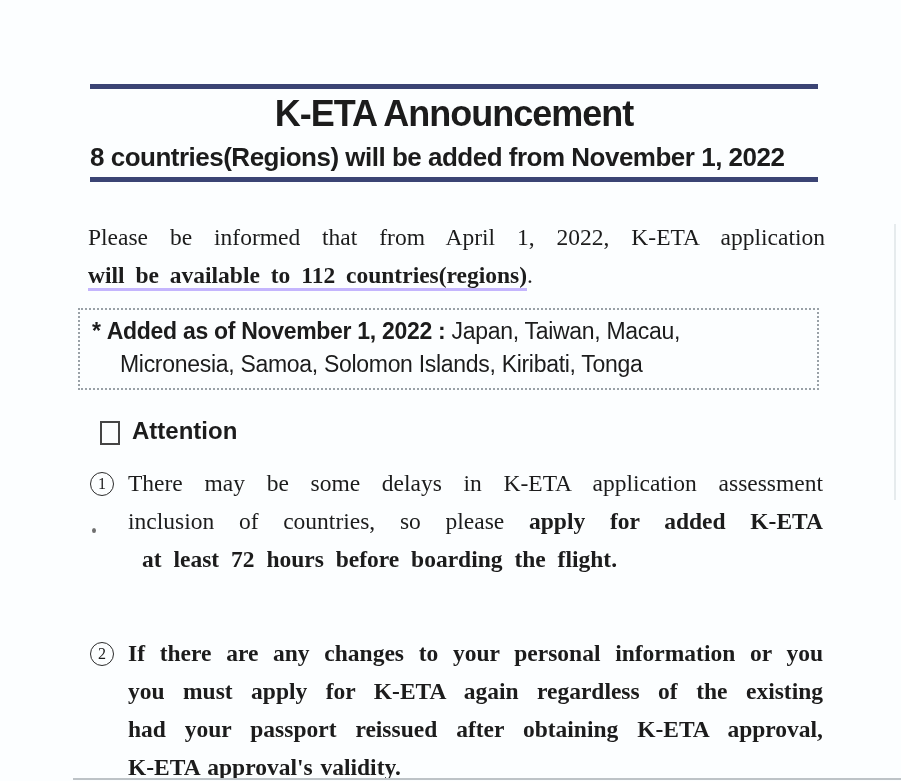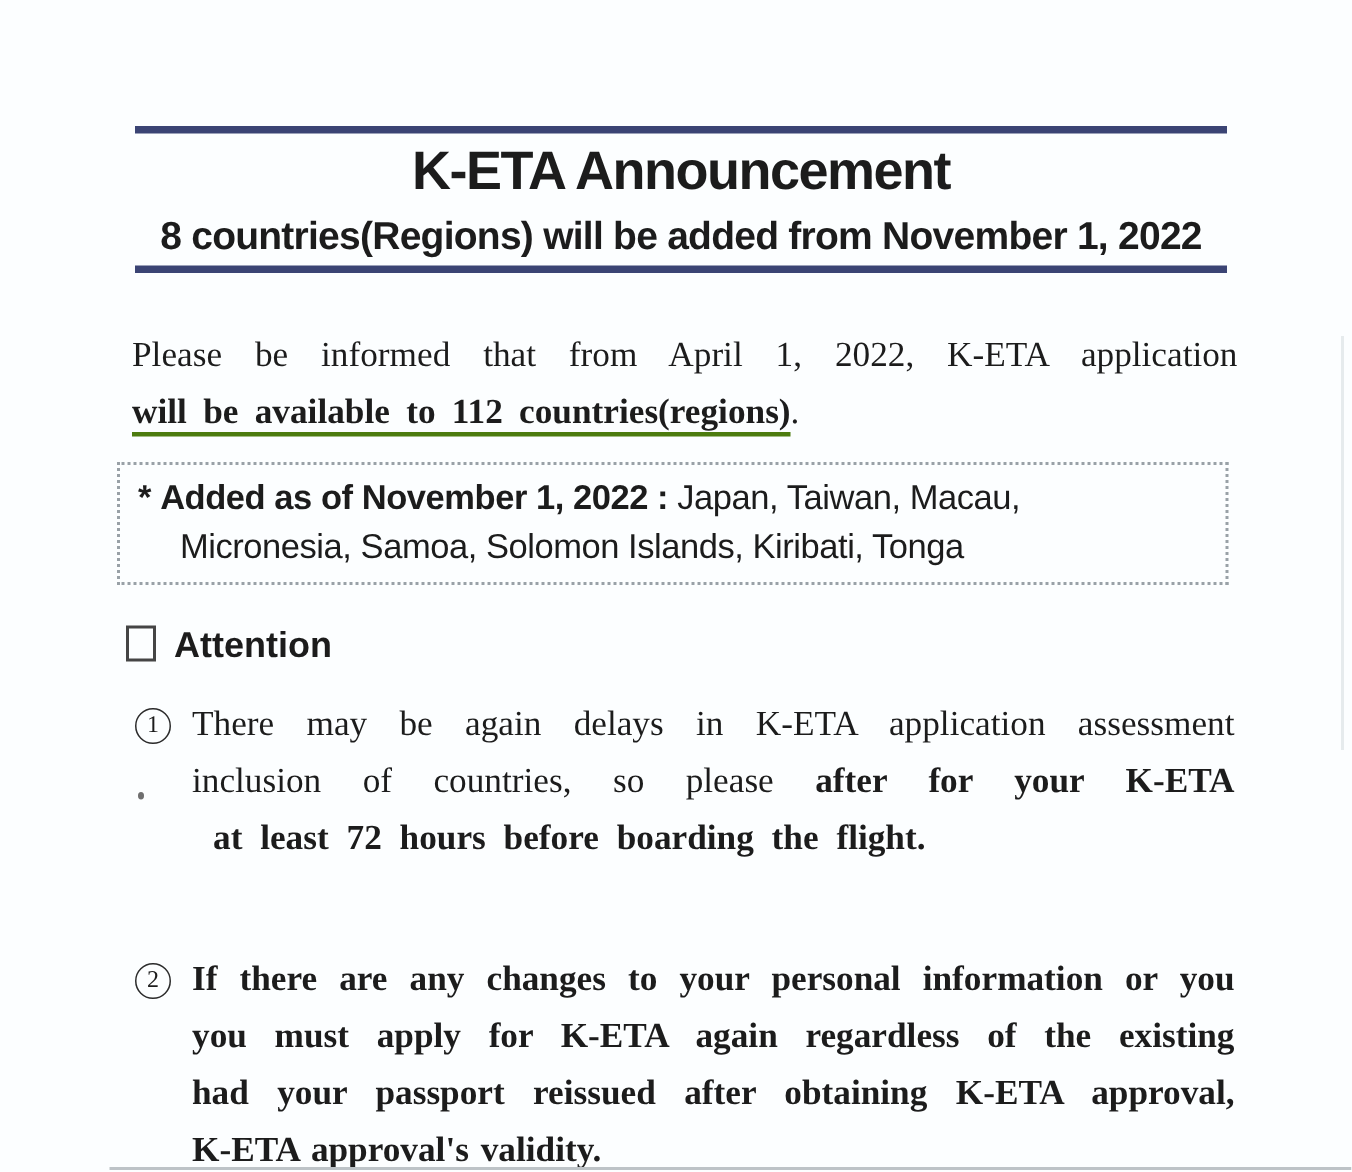--- a/index.html
+++ b/index.html
@@ -27,58 +27,58 @@
     text-align: center;
     font-family: "Liberation Sans", sans-serif;
     font-weight: bold;
     font-size: 36px;
     letter-spacing: -1px;
     white-space: nowrap;
   }
   .subtitle {
     position: absolute;
     left: 90px; top: 142px; width: 728px;
-    text-align: center;
+    text-align: left;
     font-family: "Liberation Sans", sans-serif;
     font-weight: bold;
     font-size: 26px;
     letter-spacing: -0.5px;
     white-space: nowrap;
   }
   .intro {
     position: absolute;
     left: 88px; top: 218px; width: 737px;
     font-size: 23.5px;
     line-height: 38px;
     word-spacing: 2px;
   }
   .just { text-align: justify; text-align-last: justify; }
   .u-bold {
     font-weight: bold;
-    border-bottom: 3px solid #4d7c0f;
+    border-bottom: 3px solid #c4b5fd;
     word-spacing: 5px;
   }
   .added-box {
     position: absolute;
     left: 78px; top: 308px; width: 741px;
     box-sizing: border-box;
     border: 2px dotted #99a1a7;
     padding: 5px 10px 7px 12px;
     font-family: Liberation Sans, sans-serif;
     font-size: 23px;
     line-height: 33px;
     letter-spacing: -0.3px;
   }
   .added-box .bold { font-weight: bold; }
   .added-box .l2 { padding-left: 28px; }
   .attention {
     position: absolute;
-    left: 84px; top: 417px;
+    left: 100px; top: 417px;
     display: flex;
-    align-items: flex-start;
+    align-items: flex-end;
     gap: 12px;
     font-family: "Liberation Sans", sans-serif;
     font-weight: bold;
     font-size: 24px;
   }
   .att-sq {
     width: 16px; height: 20px;
     border: 2.5px solid #454545;
     background: transparent;
   }
@@ -149,24 +149,24 @@
   </div>
 
   <div class="attention">
     <span class="att-sq"></span>
     <span>Attention</span>
   </div>
 
   <div class="notice n1">
     <span class="num">1</span>
     <div class="nbody">
-      <div class="just">There may be again delays in K-ETA application assessment</div>
+      <div class="just">There may be some delays in K-ETA application assessment</div>
       <div class="just">
         <span>inclusion of countries, so please</span>
-        <span class="bold">after for your K-ETA</span>
+        <span class="bold">apply for added K-ETA</span>
       </div>
       <div class="bold ws">at least 72 hours before boarding the flight.</div>
     </div>
   </div>
 
   <div class="notice n2">
     <span class="num">2</span>
     <div class="nbody bold">
       <div class="just">If there are any changes to your personal information or you</div>
       <div class="just">you must apply for K-ETA again regardless of the existing</div>

